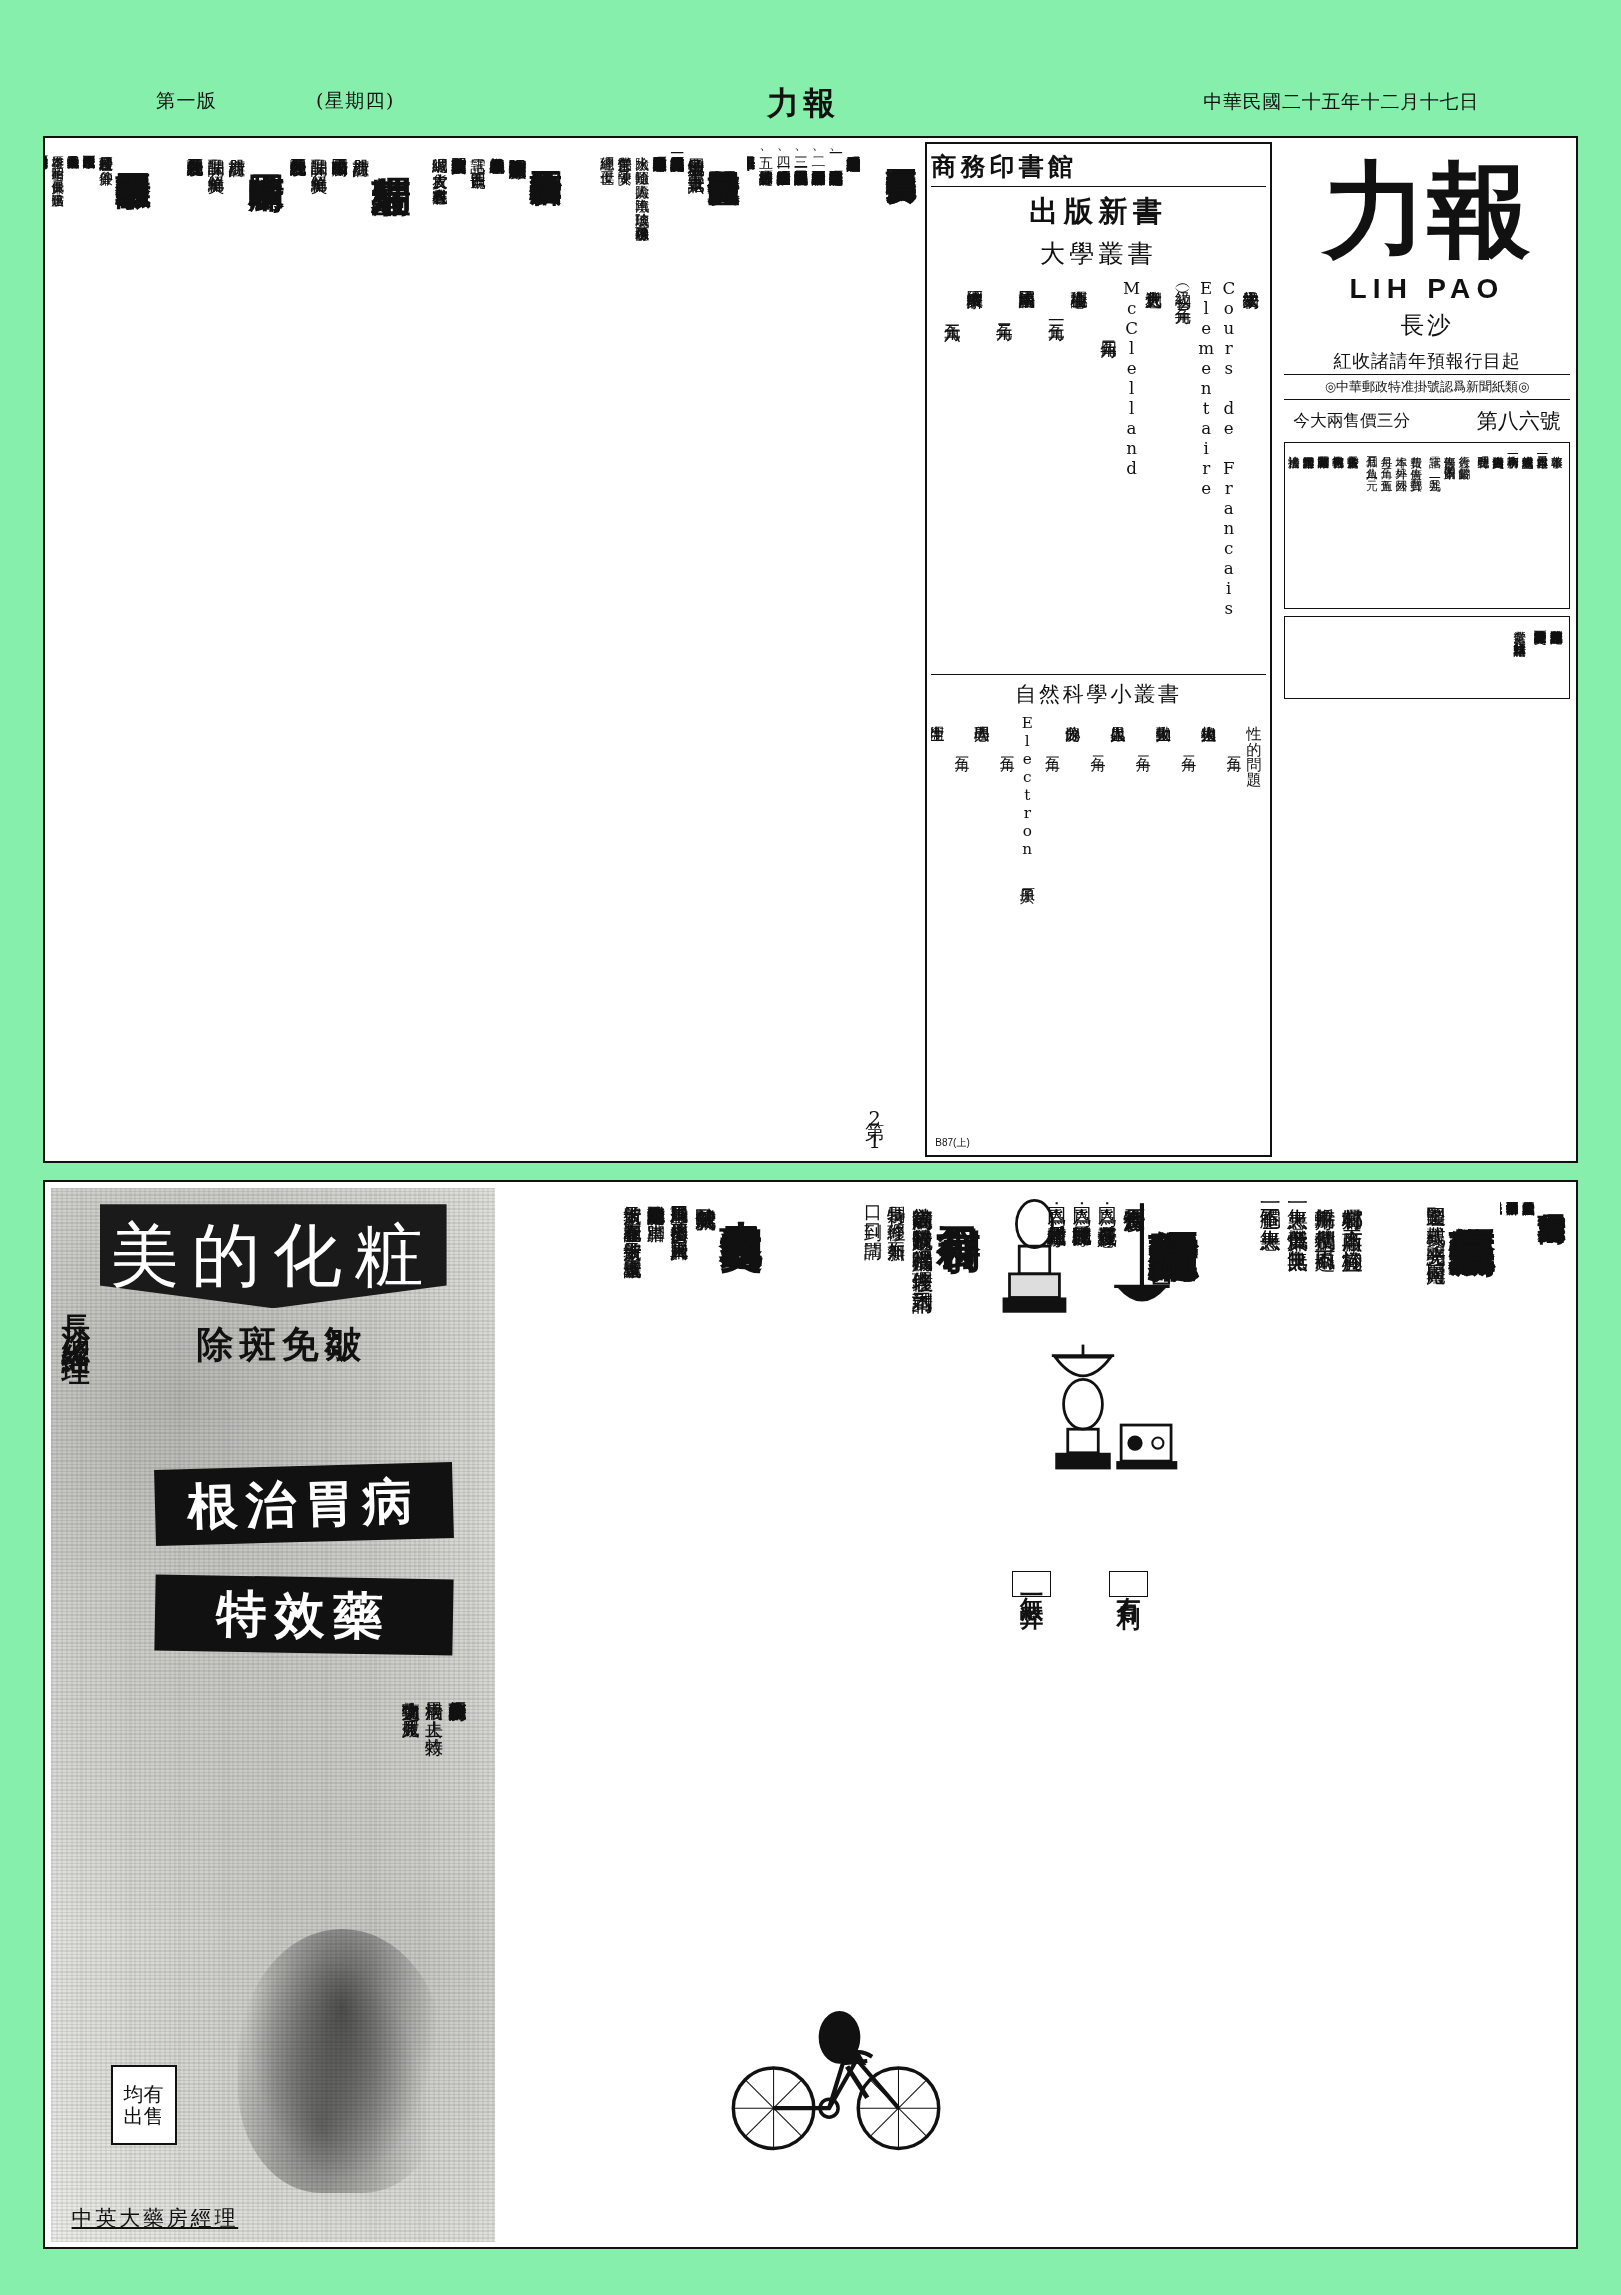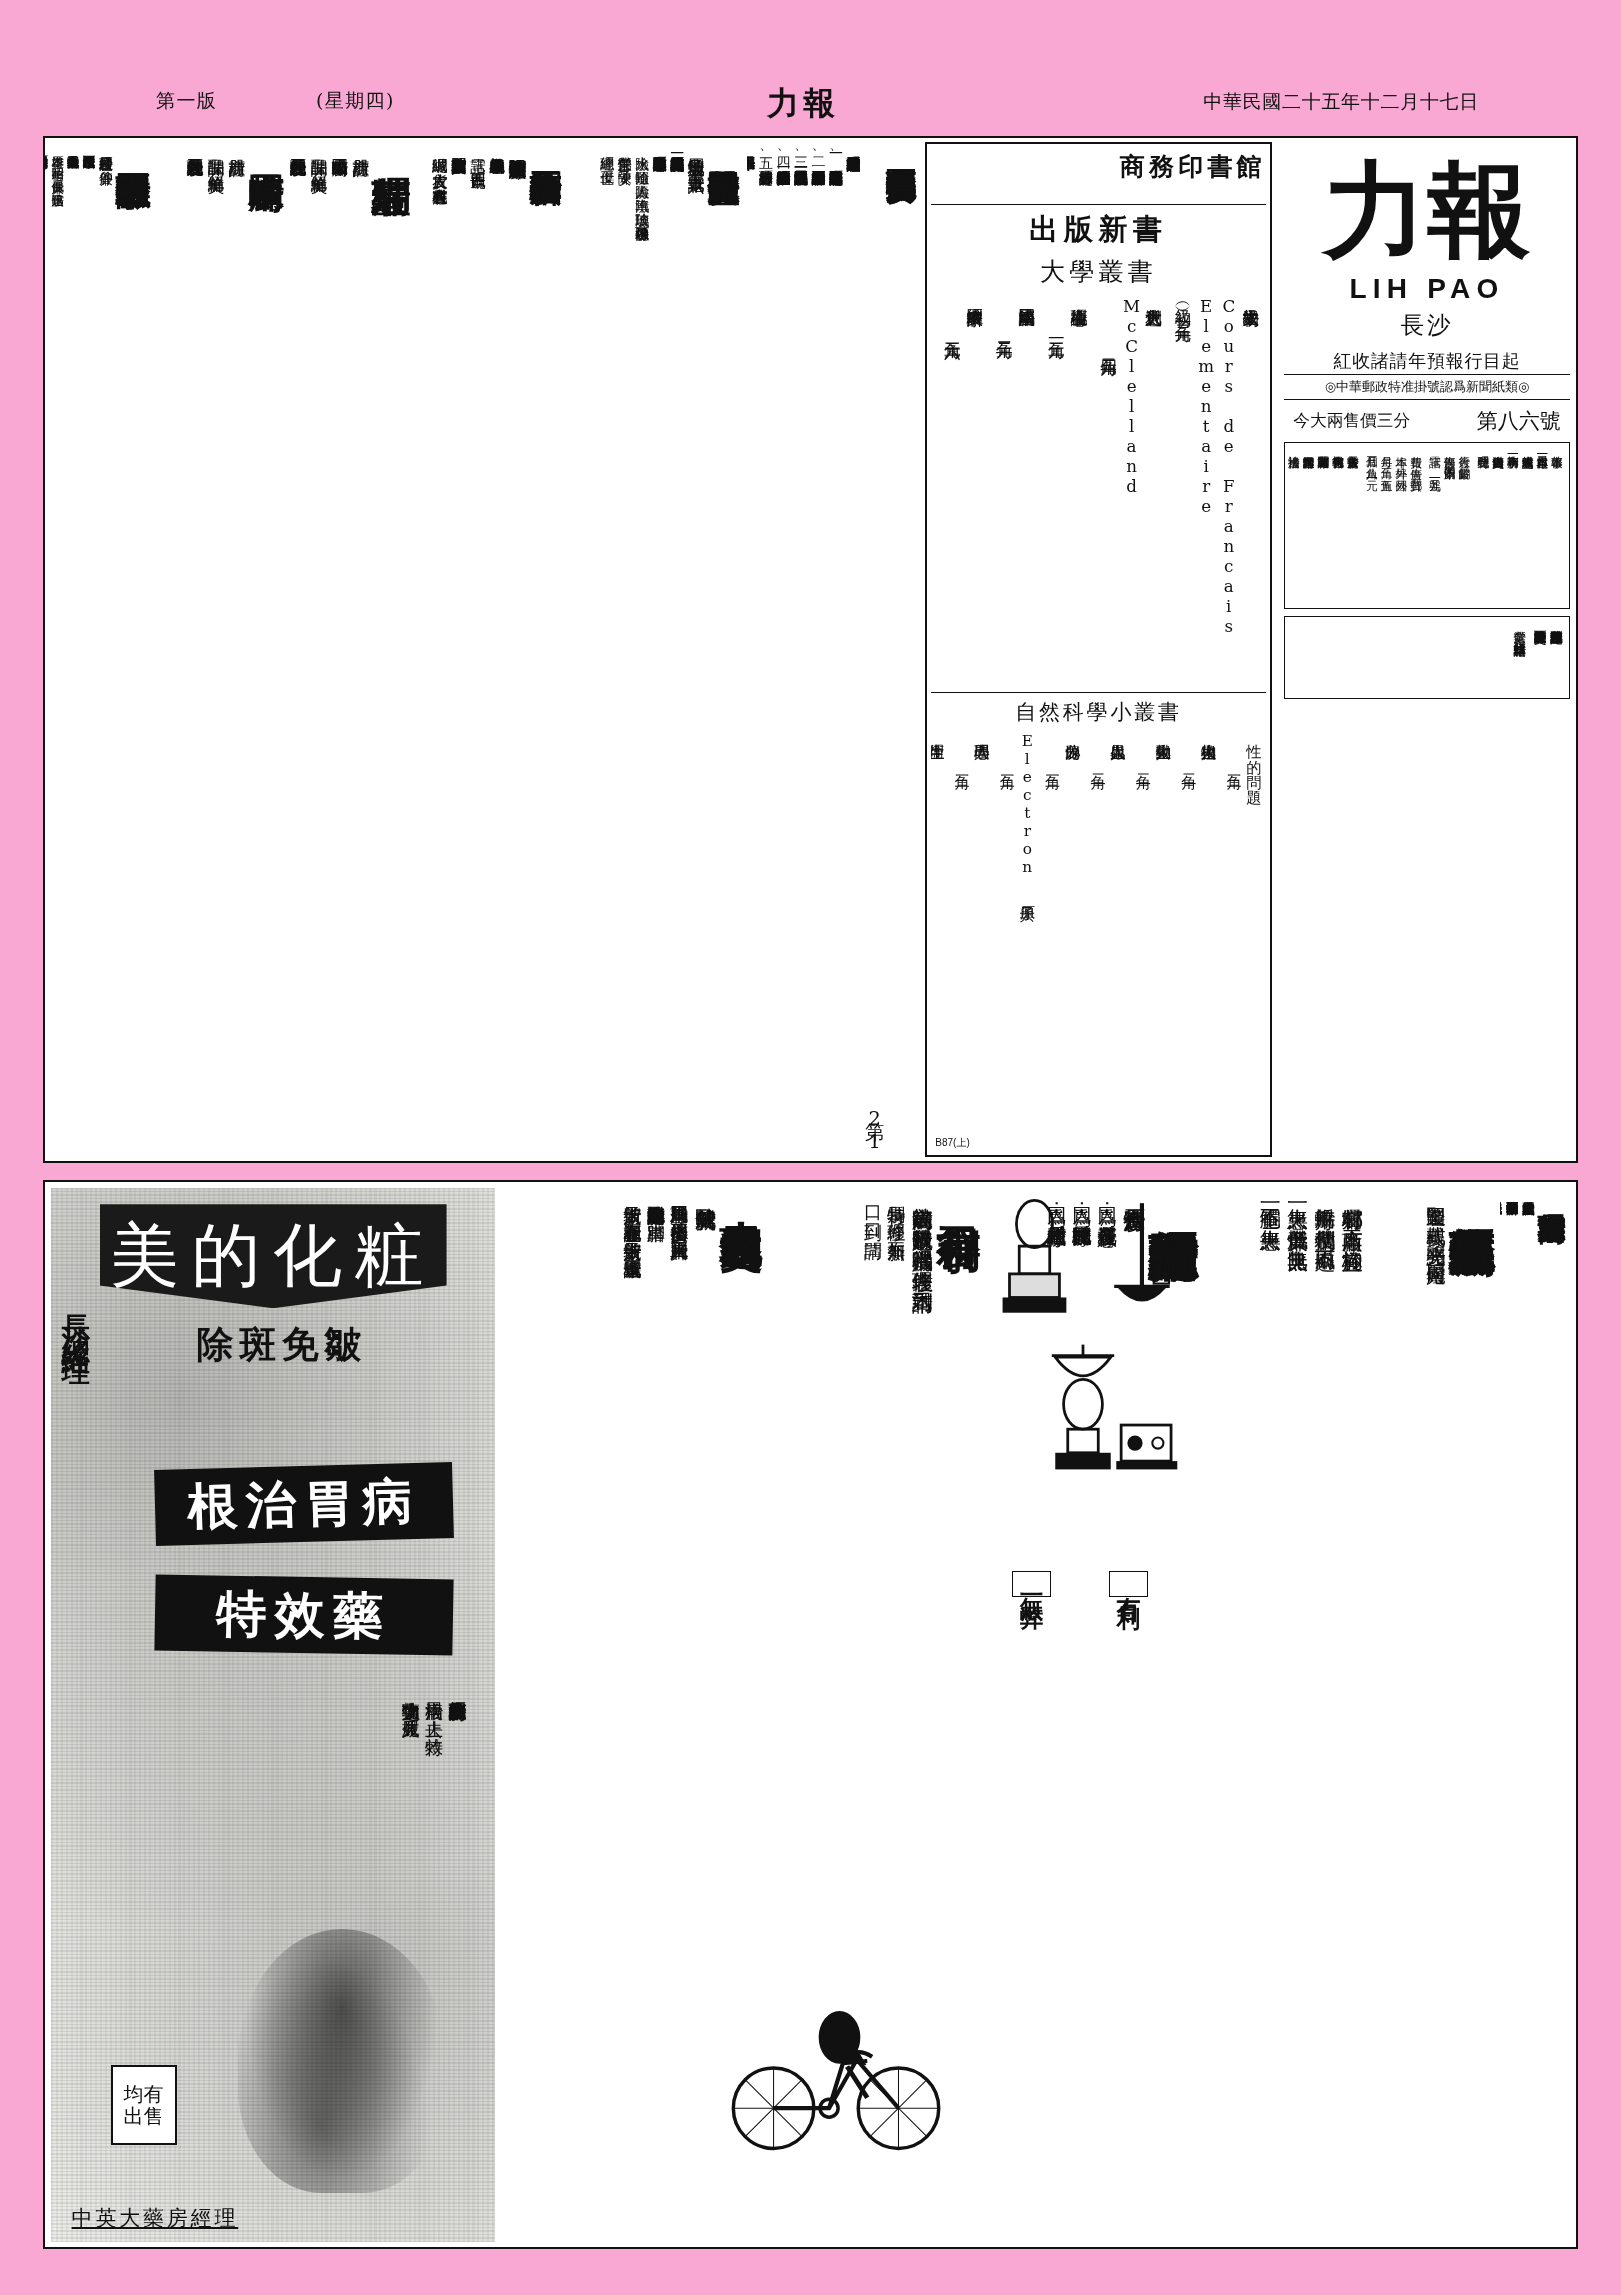--- a/index.html
+++ b/index.html
@@ -8,21 +8,21 @@
     background: #ffffff;
   }
   body {
     font-family: "DejaVu Serif", "Liberation Serif", serif;
     color: #111;
   }
   #page {
     position: relative;
     width: 1621px;
     height: 2295px;
-    background: #f9a8d4;
+    background: #86efac;
     overflow: hidden;
   }
 
   
   #topbar {
     position: absolute;
     top: 82px;
     left: 0;
     width: 1621px;
     height: 49px;
@@ -167,26 +167,26 @@
     right: 304px;
     top: 4.2px;
     width: 347px;
     height: 1015px;
     border: 2.1px double #111;
     box-sizing: border-box;
     padding: 5.6px 4.2px;
     overflow: hidden;
   }
   #bookad .header {
-    text-align: right;
+    text-align: left;
     font-size: 25px;
     font-weight: bold;
     letter-spacing: 4.2px;
     border-bottom: 1.4px solid #111;
-    padding-bottom: 21px;
+    padding-bottom: 3px;
   }
   #bookad .sub {
     text-align: center;
     font-size: 29px;
     font-weight: bold;
     letter-spacing: 5.6px;
     margin-top: 5.6px;
   }
   #bookad .series {
     text-align: center;

